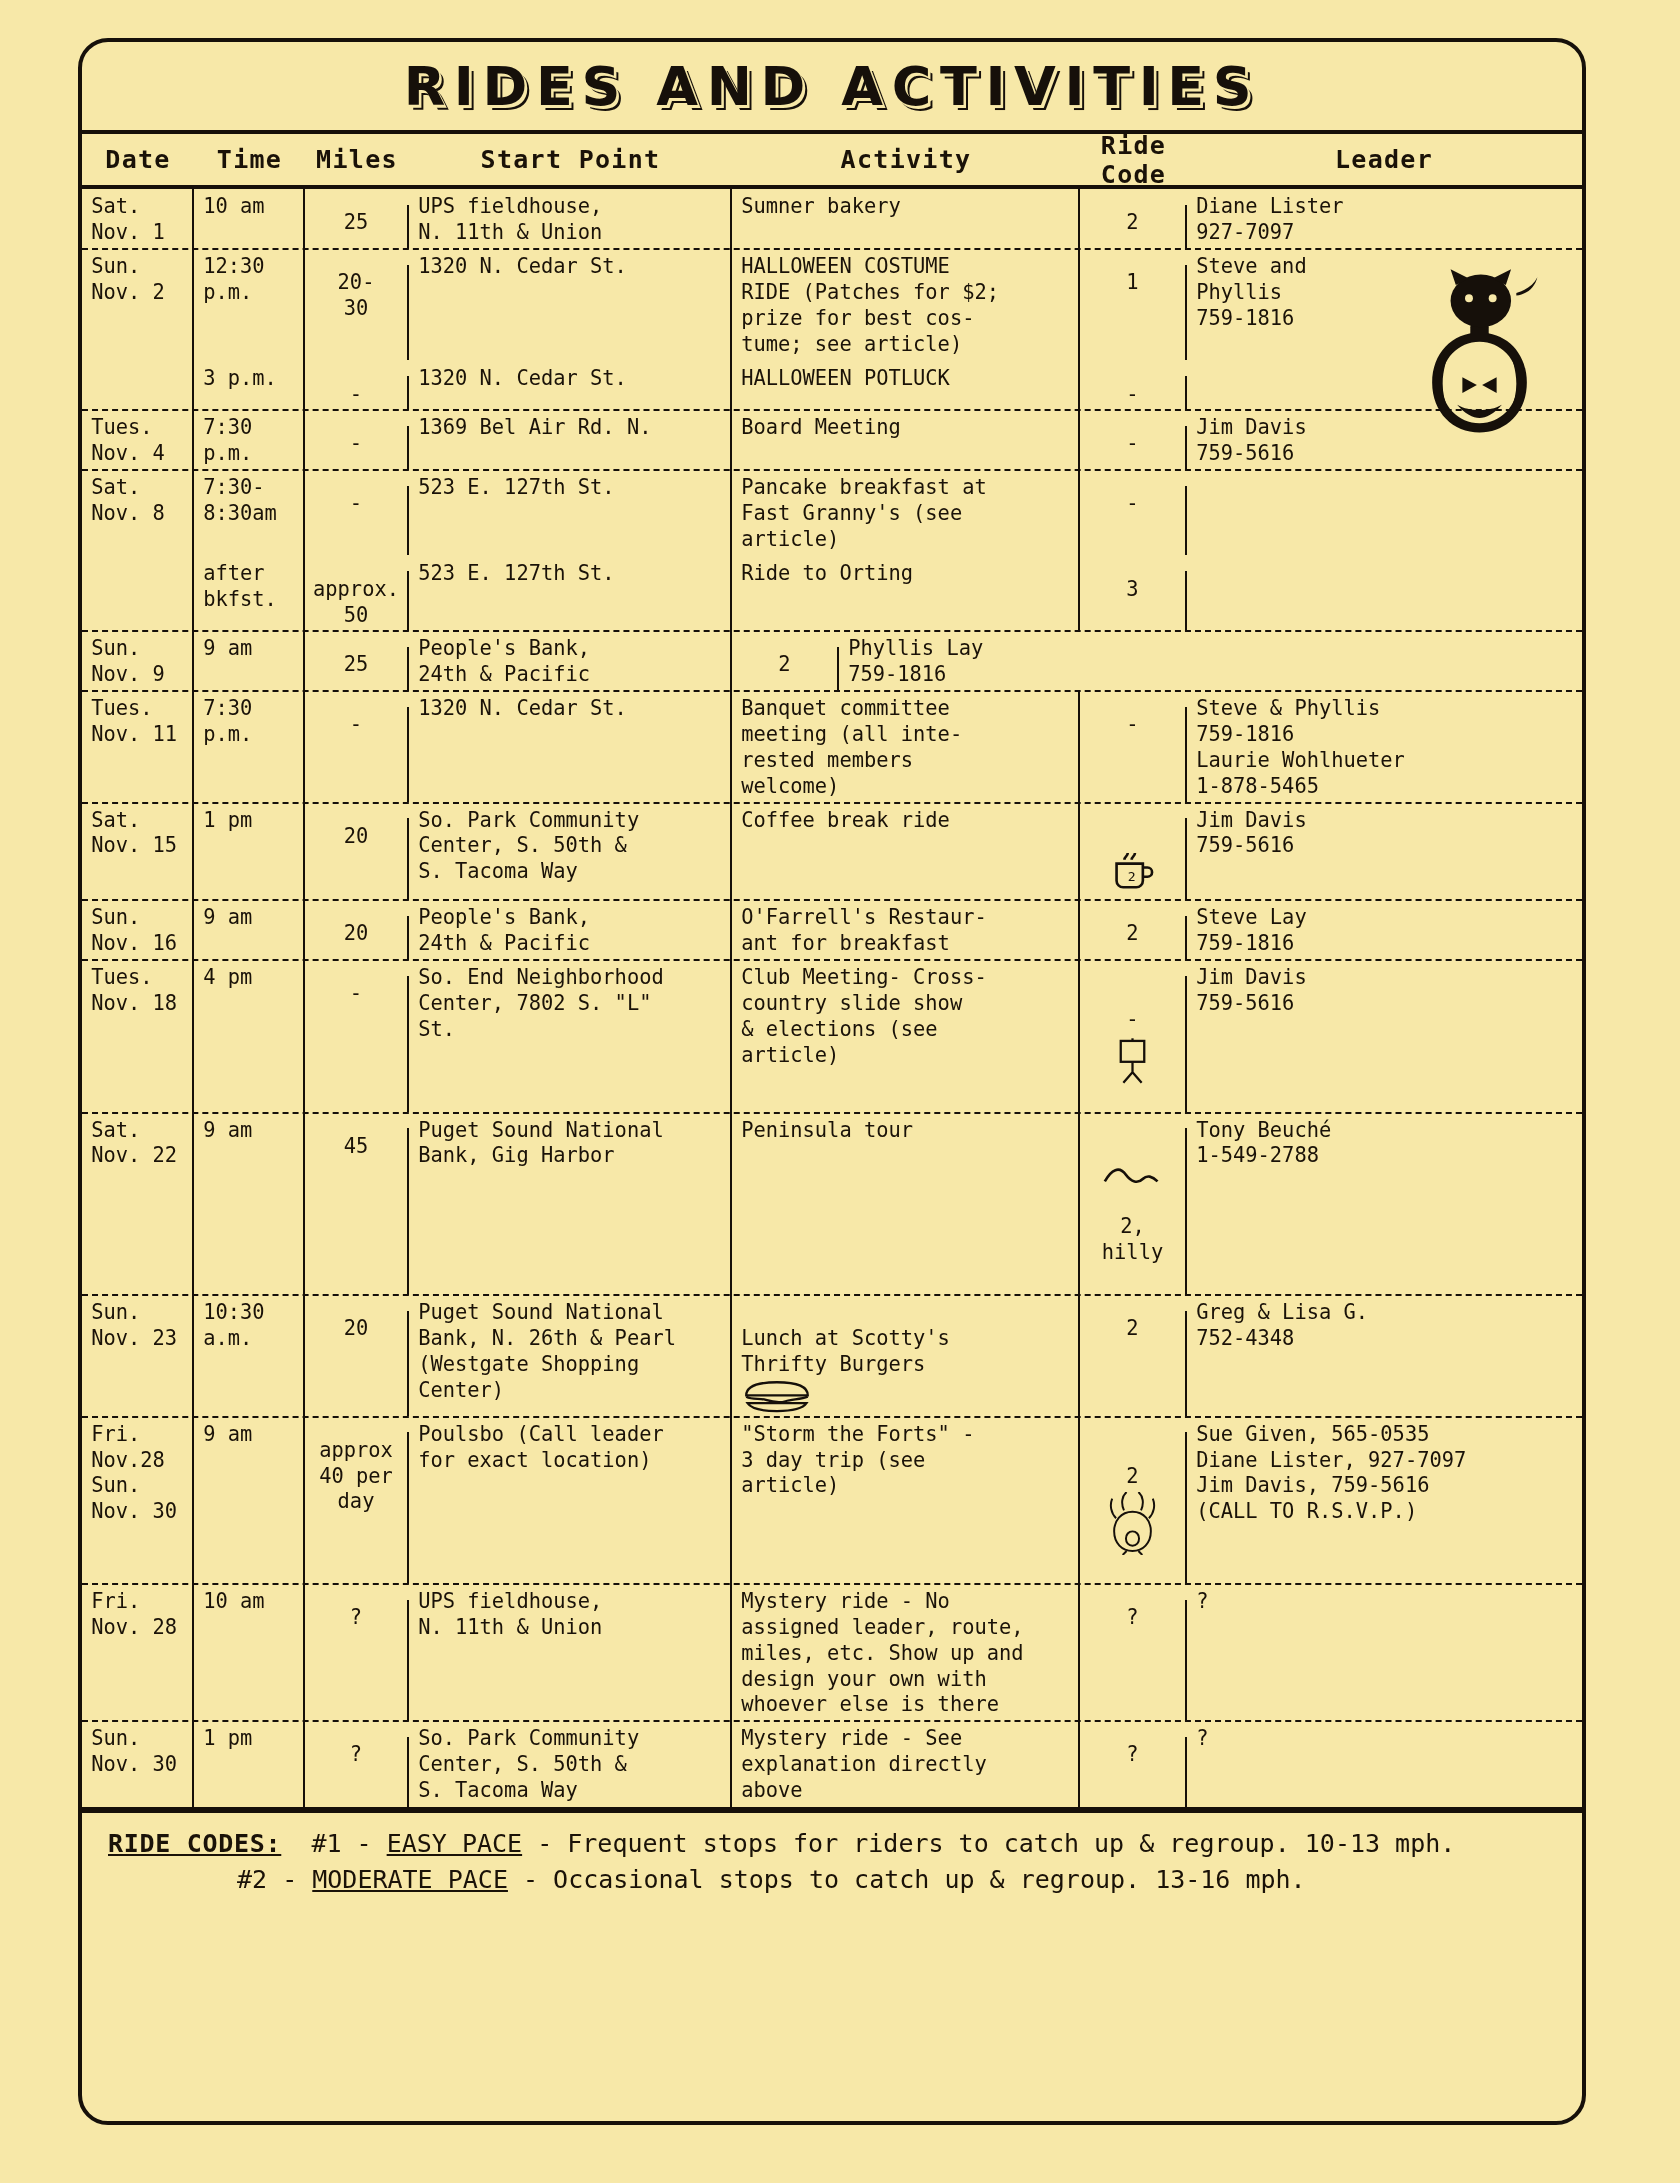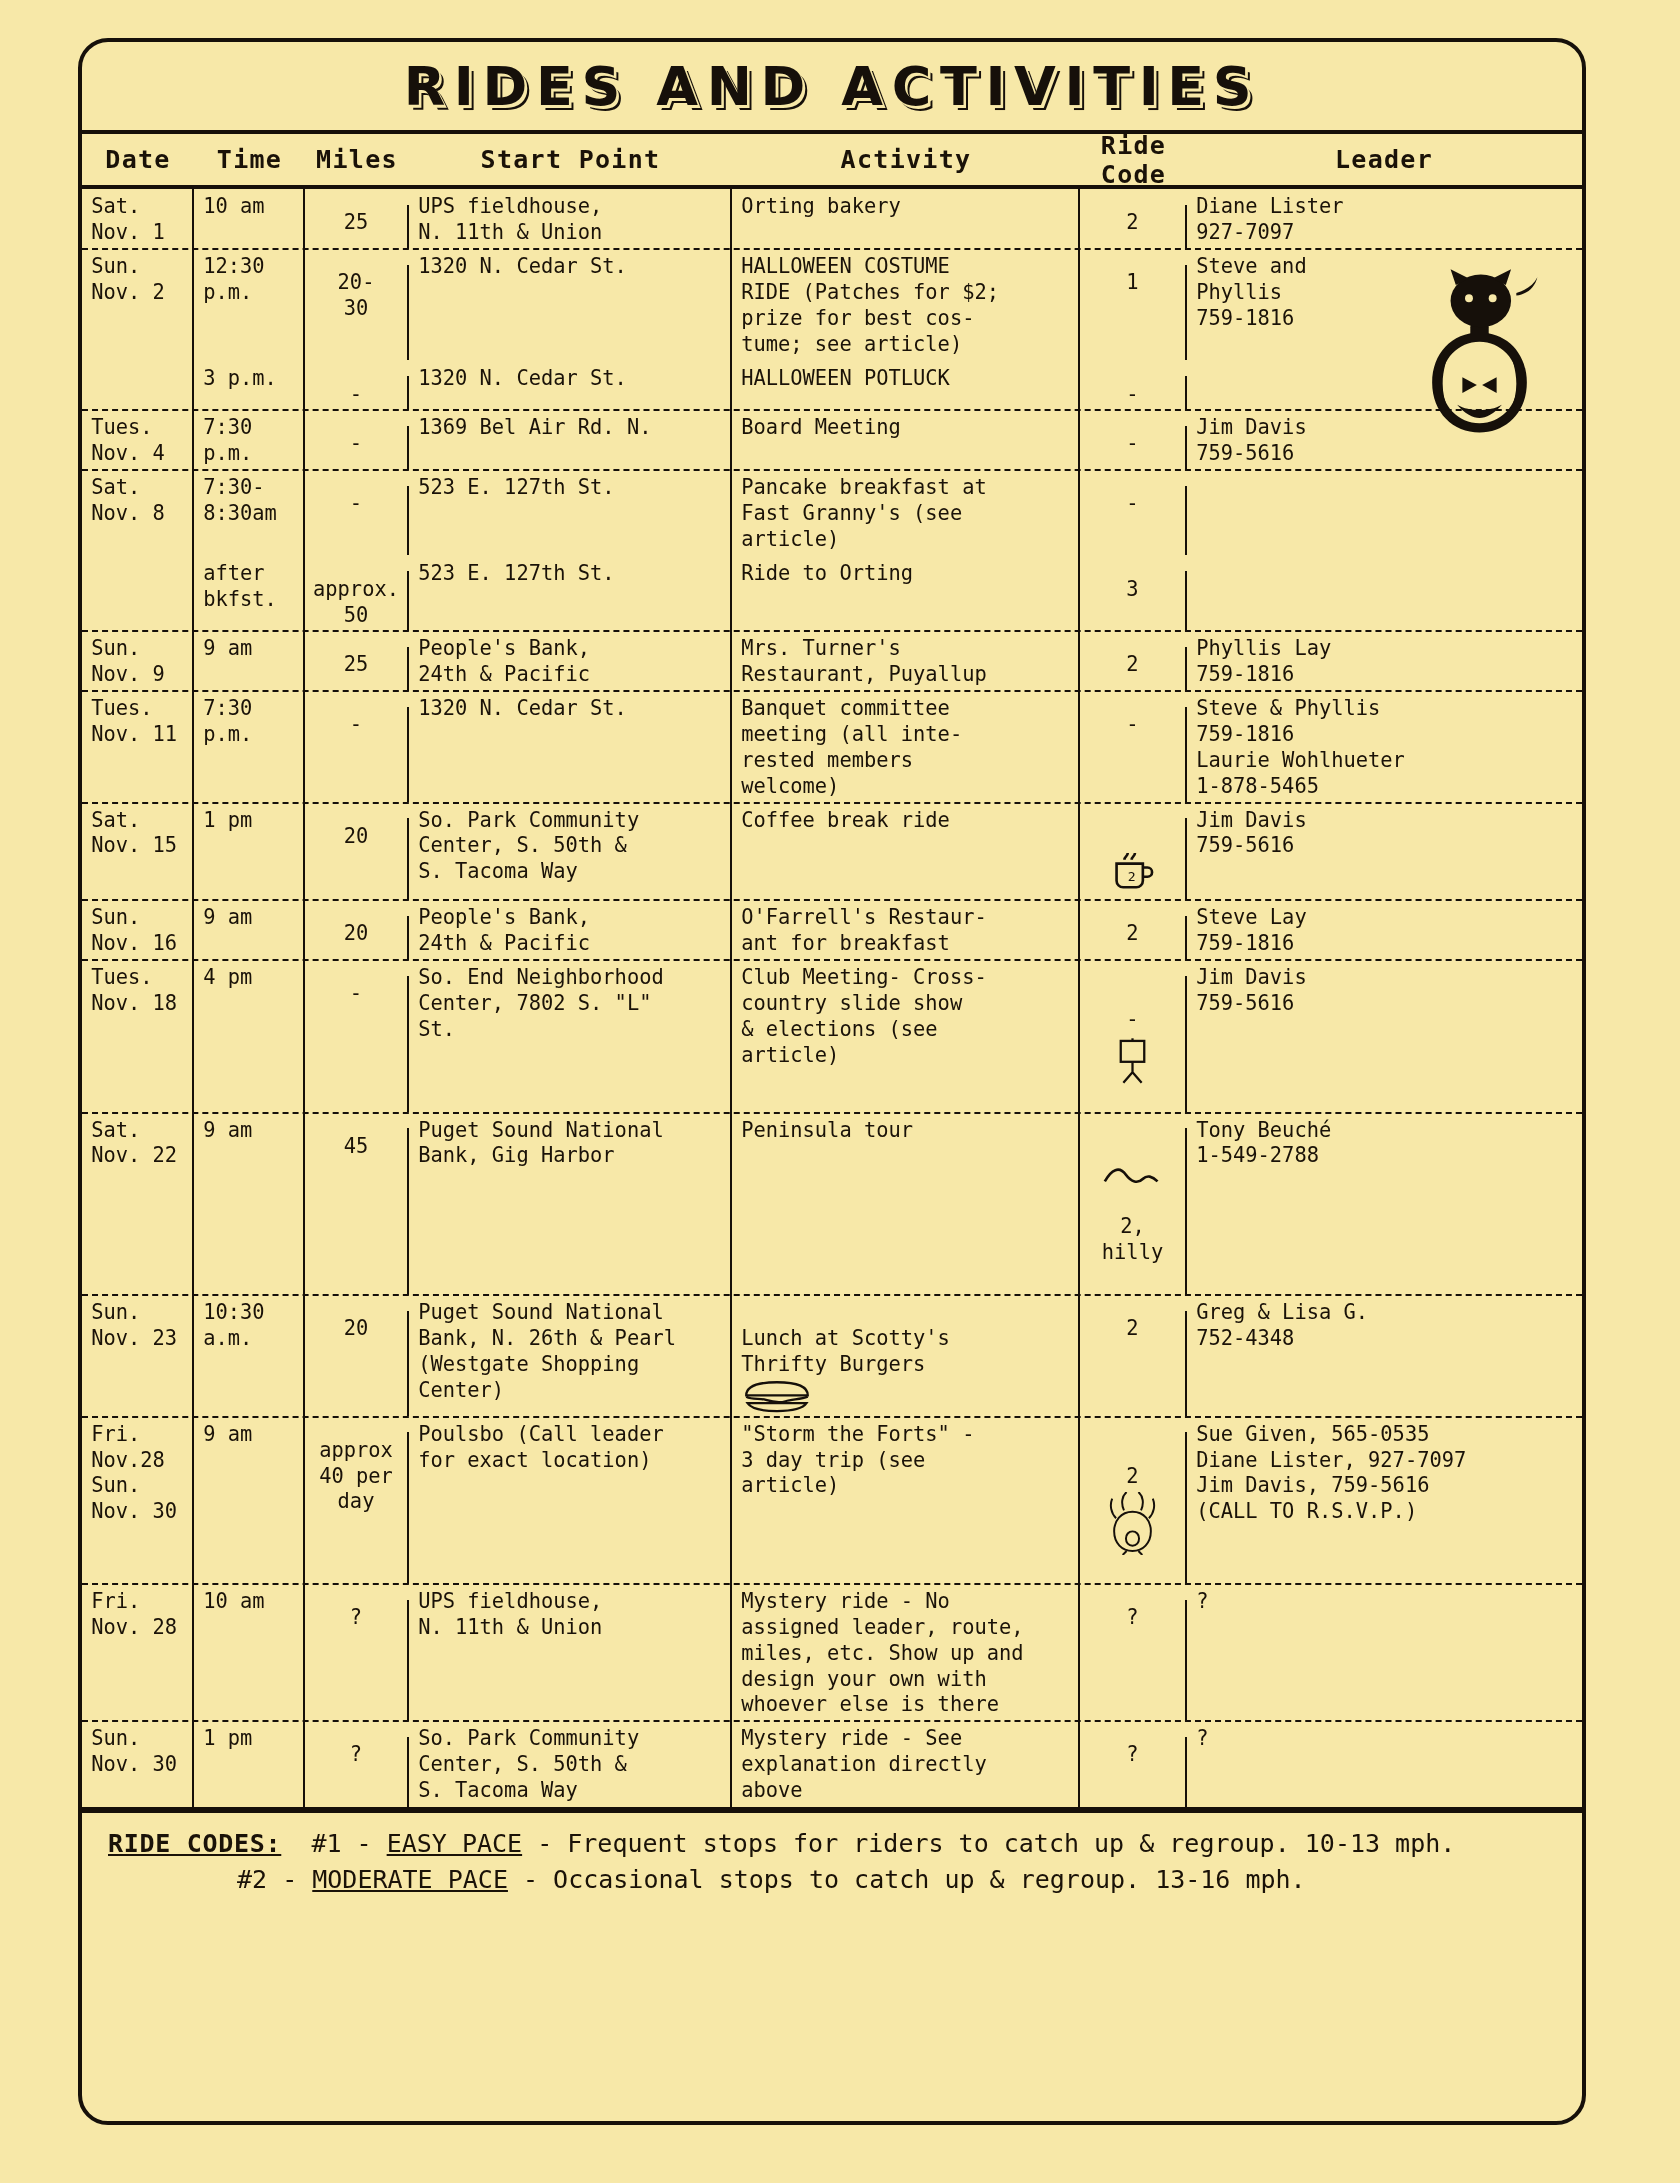--- a/index.html
+++ b/index.html
@@ -164,21 +164,21 @@
         </g>
       </svg>
 
       <div class="row dashed">
         <div class="cell vr c-date">Sat.
 Nov. 1</div>
         <div class="cell vr c-time">10 am</div>
         <div class="cell vr c-miles center">25</div>
         <div class="cell vr c-start">UPS fieldhouse,
 N. 11th &amp; Union</div>
-        <div class="cell vr c-act">Orting bakery</div>
+        <div class="cell vr c-act">Sumner bakery</div>
         <div class="cell vr c-code center">2</div>
         <div class="cell c-leader">Diane Lister
 927-7097</div>
       </div>
 
       <div class="row nosep">
         <div class="cell vr c-date">Sun.
 Nov. 2</div>
         <div class="cell vr c-time">12:30
 p.m.</div>
@@ -243,22 +243,20 @@
         <div class="cell c-leader"></div>
       </div>
 
       <div class="row dashed">
         <div class="cell vr c-date">Sun.
 Nov. 9</div>
         <div class="cell vr c-time">9 am</div>
         <div class="cell vr c-miles center">25</div>
         <div class="cell vr c-start">People's Bank,
 24th &amp; Pacific</div>
-        <div class="cell vr c-act">Mrs. Turner's
-Restaurant, Puyallup</div>
         <div class="cell vr c-code center">2</div>
         <div class="cell c-leader">Phyllis Lay
 759-1816</div>
       </div>
 
       <div class="row dashed">
         <div class="cell vr c-date">Tues.
 Nov. 11</div>
         <div class="cell vr c-time">7:30
 p.m.</div>

